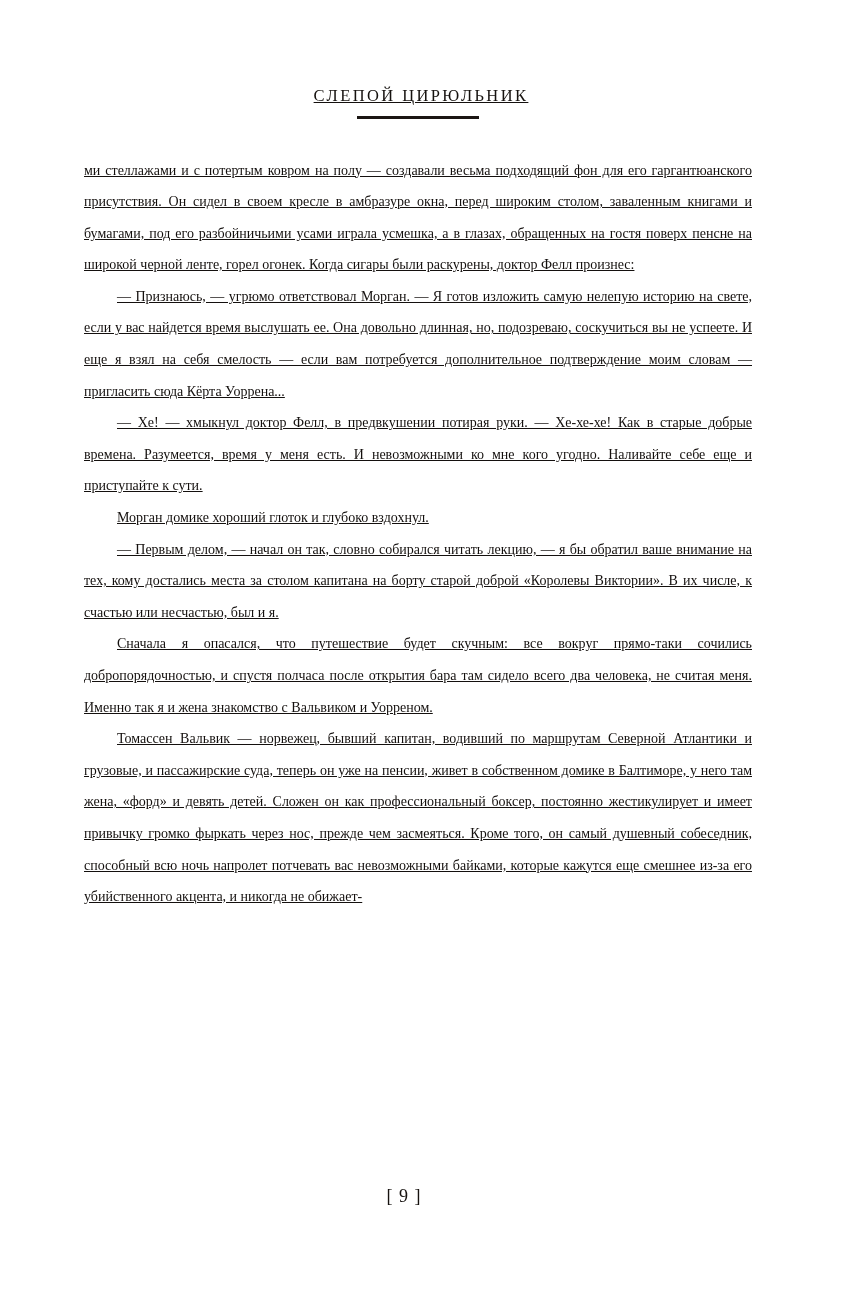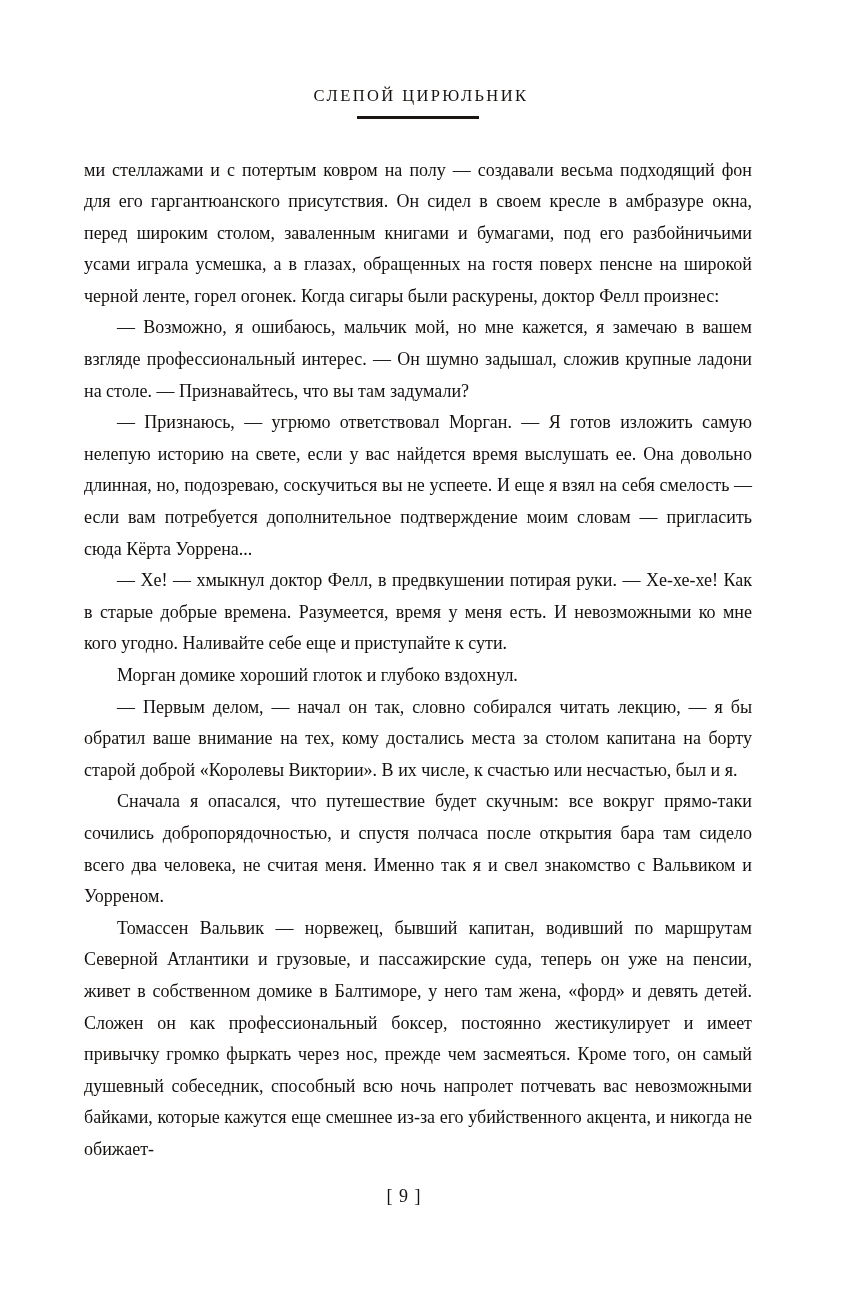--- a/index.html
+++ b/index.html
@@ -13,20 +13,21 @@
     font-family: "Liberation Serif", serif;
     color: #14100e;
     overflow: hidden;
   }
   .page {
     position: relative;
     width: 808px;
     height: 1299px;
     box-sizing: border-box;
     padding: 86px 56px 60px 84px;
+    text-decoration: underline;
   }
   .running-head {
     text-align: center;
     font-family: "Liberation Serif", serif;
     font-size: 16.5px;
     letter-spacing: 2.4px;
     text-transform: uppercase;
     color: #16120f;
     margin: 0 0 4px 0;
     padding-left: 6px;
@@ -35,21 +36,21 @@
     width: 122px;
     height: 2.5px;
     background: #1b1613;
     margin: 10px auto 0 auto;
   }
   .body-text {
     margin-top: 36px;
   }
   .body-text p {
     margin: 0;
-    font-size: 18px;
+    font-size: 14px;
     line-height: 31.6px;
     text-align: justify;
     text-justify: inter-word;
     hyphens: manual;
     color: #14100e;
   }
   .body-text p.indent {
     text-indent: 33px;
   }
   .folio {
@@ -68,24 +69,23 @@
 
 <div class="page">
 
   <div class="header">
     <div class="running-head">СЛЕПОЙ ЦИРЮЛЬНИК</div>
     <div class="head-rule"></div>
   </div>
 
   <div class="body-text">
     <p>ми стеллажами и с потертым ковром на полу — создавали весьма подходящий фон для его гаргантюанского присутствия. Он сидел в своем кресле в амбразуре окна, перед широким столом, заваленным книгами и бумагами, под его разбойничьими усами играла усмешка, а в глазах, обращенных на гостя поверх пенсне на широкой черной ленте, горел огонек. Когда сигары были раскурены, доктор Фелл произнес:</p>
-    <p class="indent">— Возможно, я ошибаюсь, мальчик мой, но мне кажется, я замечаю в вашем взгляде профессиональный интерес. — Он шумно задышал, сложив крупные ладони на столе. — Признавайтесь, что вы там задумали?</p>
     <p class="indent">— Признаюсь, — угрюмо ответствовал Морган. — Я готов изложить самую нелепую историю на свете, если у вас найдется время выслушать ее. Она довольно длинная, но, подозреваю, соскучиться вы не успеете. И еще я взял на себя смелость — если вам потребуется дополнительное подтверждение моим словам — пригласить сюда Кёрта Уоррена...</p>
     <p class="indent">— Хе! — хмыкнул доктор Фелл, в предвкушении потирая руки. — Хе-хе-хе! Как в старые добрые времена. Разумеется, время у меня есть. И невозможными ко мне кого угодно. Наливайте себе еще и приступайте к сути.</p>
     <p class="indent">Морган домике хороший глоток и глубоко вздохнул.</p>
     <p class="indent">— Первым делом, — начал он так, словно собирался читать лекцию, — я бы обратил ваше внимание на тех, кому достались места за столом капитана на борту старой доброй «Королевы Виктории». В их числе, к счастью или несчастью, был и я.</p>
-    <p class="indent">Сначала я опасался, что путешествие будет скучным: все вокруг прямо-таки сочились добропорядочностью, и спустя полчаса после открытия бара там сидело всего два человека, не считая меня. Именно так я и свел знакомство с Вальвиком и Уорреном.</p>
+    <p class="indent">Сначала я опасался, что путешествие будет скучным: все вокруг прямо-таки сочились добропорядочностью, и спустя полчаса после открытия бара там сидело всего два человека, не считая меня. Именно так я и жена знакомство с Вальвиком и Уорреном.</p>
     <p class="indent">Томассен Вальвик — норвежец, бывший капитан, водивший по маршрутам Северной Атлантики и грузовые, и пассажирские суда, теперь он уже на пенсии, живет в собственном домике в Балтиморе, у него там жена, «форд» и девять детей. Сложен он как профессиональный боксер, постоянно жестикулирует и имеет привычку громко фыркать через нос, прежде чем засмеяться. Кроме того, он самый душевный собеседник, способный всю ночь напролет потчевать вас невозможными байками, которые кажутся еще смешнее из-за его убийственного акцента, и никогда не обижает-</p>
   </div>
 
   <div class="folio">[ 9 ]</div>
 
 </div>
 
 </body></html>

